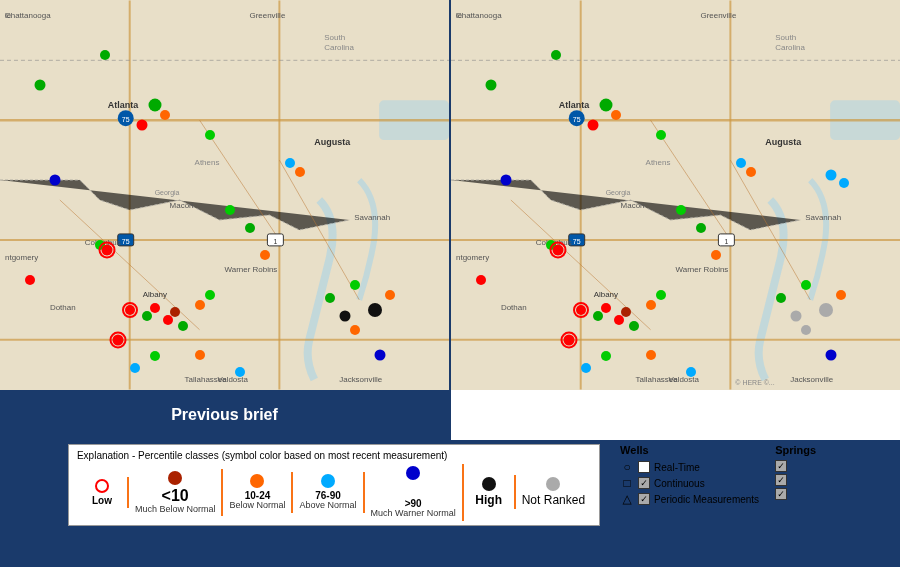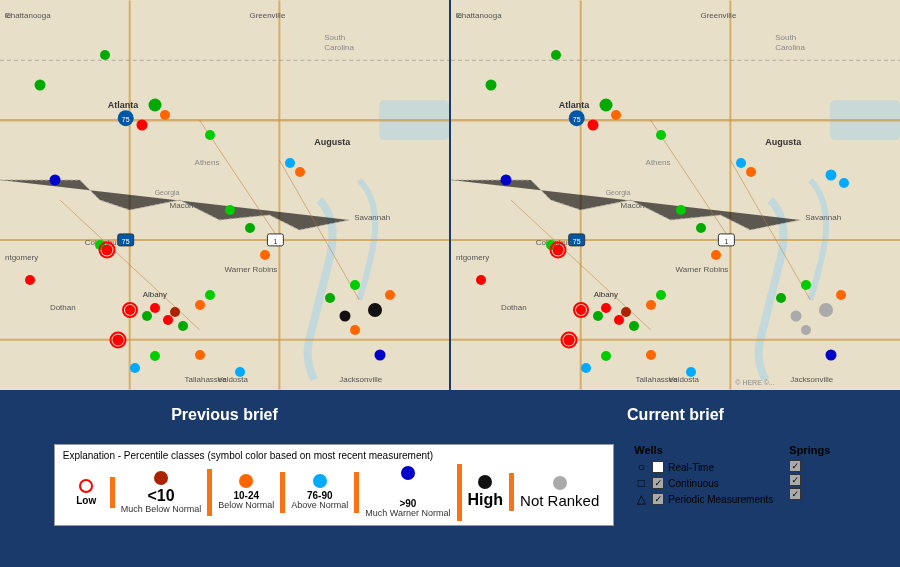--- a/index.html
+++ b/index.html
@@ -108,21 +108,21 @@
     }
 
     .legend-cell {
       display: flex;
       flex-direction: column;
       align-items: center;
       justify-content: center;
       padding: 2px 6px;
       font-size: 10px;
       text-align: center;
-      border-right: 5px solid #f97316;
+      border-right: 2px solid #f97316;
       min-width: 52px;
     }
 
     .legend-cell:last-child {
       border-right: none;
     }
 
     .legend-dot {
       width: 14px;
       height: 14px;
@@ -374,23 +374,20 @@
             <div class="dot" style="left: 355px; top: 330px; width: 10px; height: 10px; background-color: rgb(170, 170, 170);"></div>
             <div class="dot" style="left: 390px; top: 295px; width: 10px; height: 10px; background-color: rgb(255, 102, 0);"></div>
             <div class="dot" style="left: 380px; top: 355px; width: 11px; height: 11px; background-color: rgb(0, 0, 204);"></div>
             <div class="dot" style="left: 200px; top: 355px; width: 10px; height: 10px; background-color: rgb(255, 102, 0);"></div>
             <div class="dot" style="left: 240px; top: 372px; width: 10px; height: 10px; background-color: rgb(0, 170, 255);"></div>
             <div class="dot" style="left: 30px; top: 280px; width: 10px; height: 10px; background-color: rgb(255, 0, 0);"></div>
             <div class="dot" style="left: 380px; top: 175px; width: 11px; height: 11px; background-color: rgb(0, 170, 255);"></div>
             <div class="dot" style="left: 393px; top: 183px; width: 10px; height: 10px; background-color: rgb(0, 170, 255);"></div>
           </div>
       </div>
-      <div class="map-label">
-        <span>Current brief</span>
-      </div>
     </div>
 
   </div>
 
   <div class="legend-container">
     <div class="legend-box">
       <div class="legend-title">
         <span>Explanation - Percentile classes</span>
         <span style="font-size:10px;font-weight:normal;">(symbol color based on most recent measurement)</span>
       </div>
@@ -421,26 +418,26 @@
         </div>
 
         <div class="legend-cell">
           <div class="legend-dot" style="background:#0000cc;"></div>
           <div style="font-size:10px;font-weight:bold;margin-top:16px;">&gt;90</div>
           <div class="legend-sublabel">Much Warner Normal</div>
         </div>
 
         <div class="legend-cell">
           <div class="legend-dot" style="background:#111;"></div>
-          <div style="font-size:16px;font-weight:bold;">High</div>
+          <div style="font-size:12px;font-weight:bold;">High</div>
         </div>
 
         <div class="legend-cell">
           <div class="legend-dot" style="background:#aaa;"></div>
-          <div style="font-size:15px;">Not Ranked</div>
+          <div style="font-size:12px;">Not Ranked</div>
         </div>
       </div>
     </div>
 
     <div class="wells-springs">
       <div class="ws-col">
         <div class="ws-title">Wells</div>
         <div class="ws-row">
           <div class="ws-symbol">○</div>
           <span class="checkbox-unchecked"></span>

